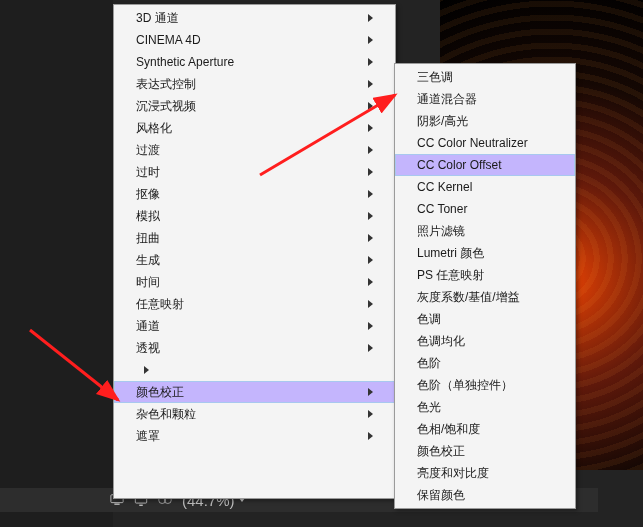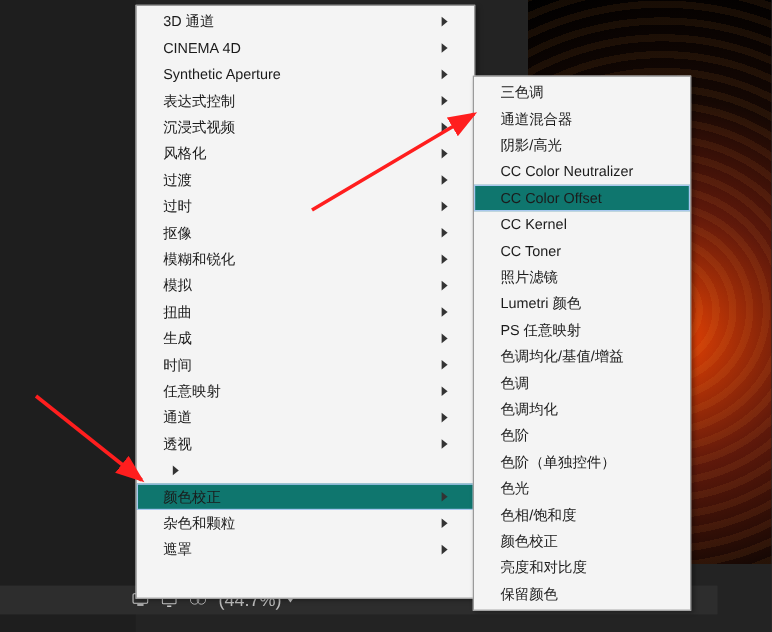--- a/index.html
+++ b/index.html
@@ -92,21 +92,21 @@
   }
   .menu-item .label { flex: 1; }
   .menu-item .arrow {
     width: 0; height: 0;
     border-top: 4px solid transparent;
     border-bottom: 4px solid transparent;
     border-left: 5px solid #333;
     margin-left: 8px;
   }
   .menu-item.highlight {
-    background: #0f766e;
+    background: #c4b5fd;
     outline: 1px solid #a8c8ef;
     outline-offset: -1px;
   }
   svg.arrow-overlay {
     position: absolute;
     left: 0; top: 0;
     width: 643px; height: 527px;
     pointer-events: none;
   }
 </style>
@@ -171,24 +171,20 @@
     </div>
     <div class="menu-item">
       <span class="label">过时</span>
       <span class="arrow"></span>
     </div>
     <div class="menu-item">
       <span class="label">抠像</span>
       <span class="arrow"></span>
     </div>
     <div class="menu-item">
-      <span class="label">模糊和锐化</span>
-      <span class="arrow"></span>
-    </div>
-    <div class="menu-item">
       <span class="label">模拟</span>
       <span class="arrow"></span>
     </div>
     <div class="menu-item">
       <span class="label">扭曲</span>
       <span class="arrow"></span>
     </div>
     <div class="menu-item">
       <span class="label">生成</span>
       <span class="arrow"></span>
@@ -251,21 +247,21 @@
     <div class="menu-item">
       <span class="label">照片滤镜</span>
     </div>
     <div class="menu-item">
       <span class="label">Lumetri 颜色</span>
     </div>
     <div class="menu-item">
       <span class="label">PS 任意映射</span>
     </div>
     <div class="menu-item">
-      <span class="label">色调均化/基值/增益</span>
+      <span class="label">灰度系数/基值/增益</span>
     </div>
     <div class="menu-item">
       <span class="label">色调</span>
     </div>
     <div class="menu-item">
       <span class="label">色调均化</span>
     </div>
     <div class="menu-item">
       <span class="label">色阶</span>
     </div>

